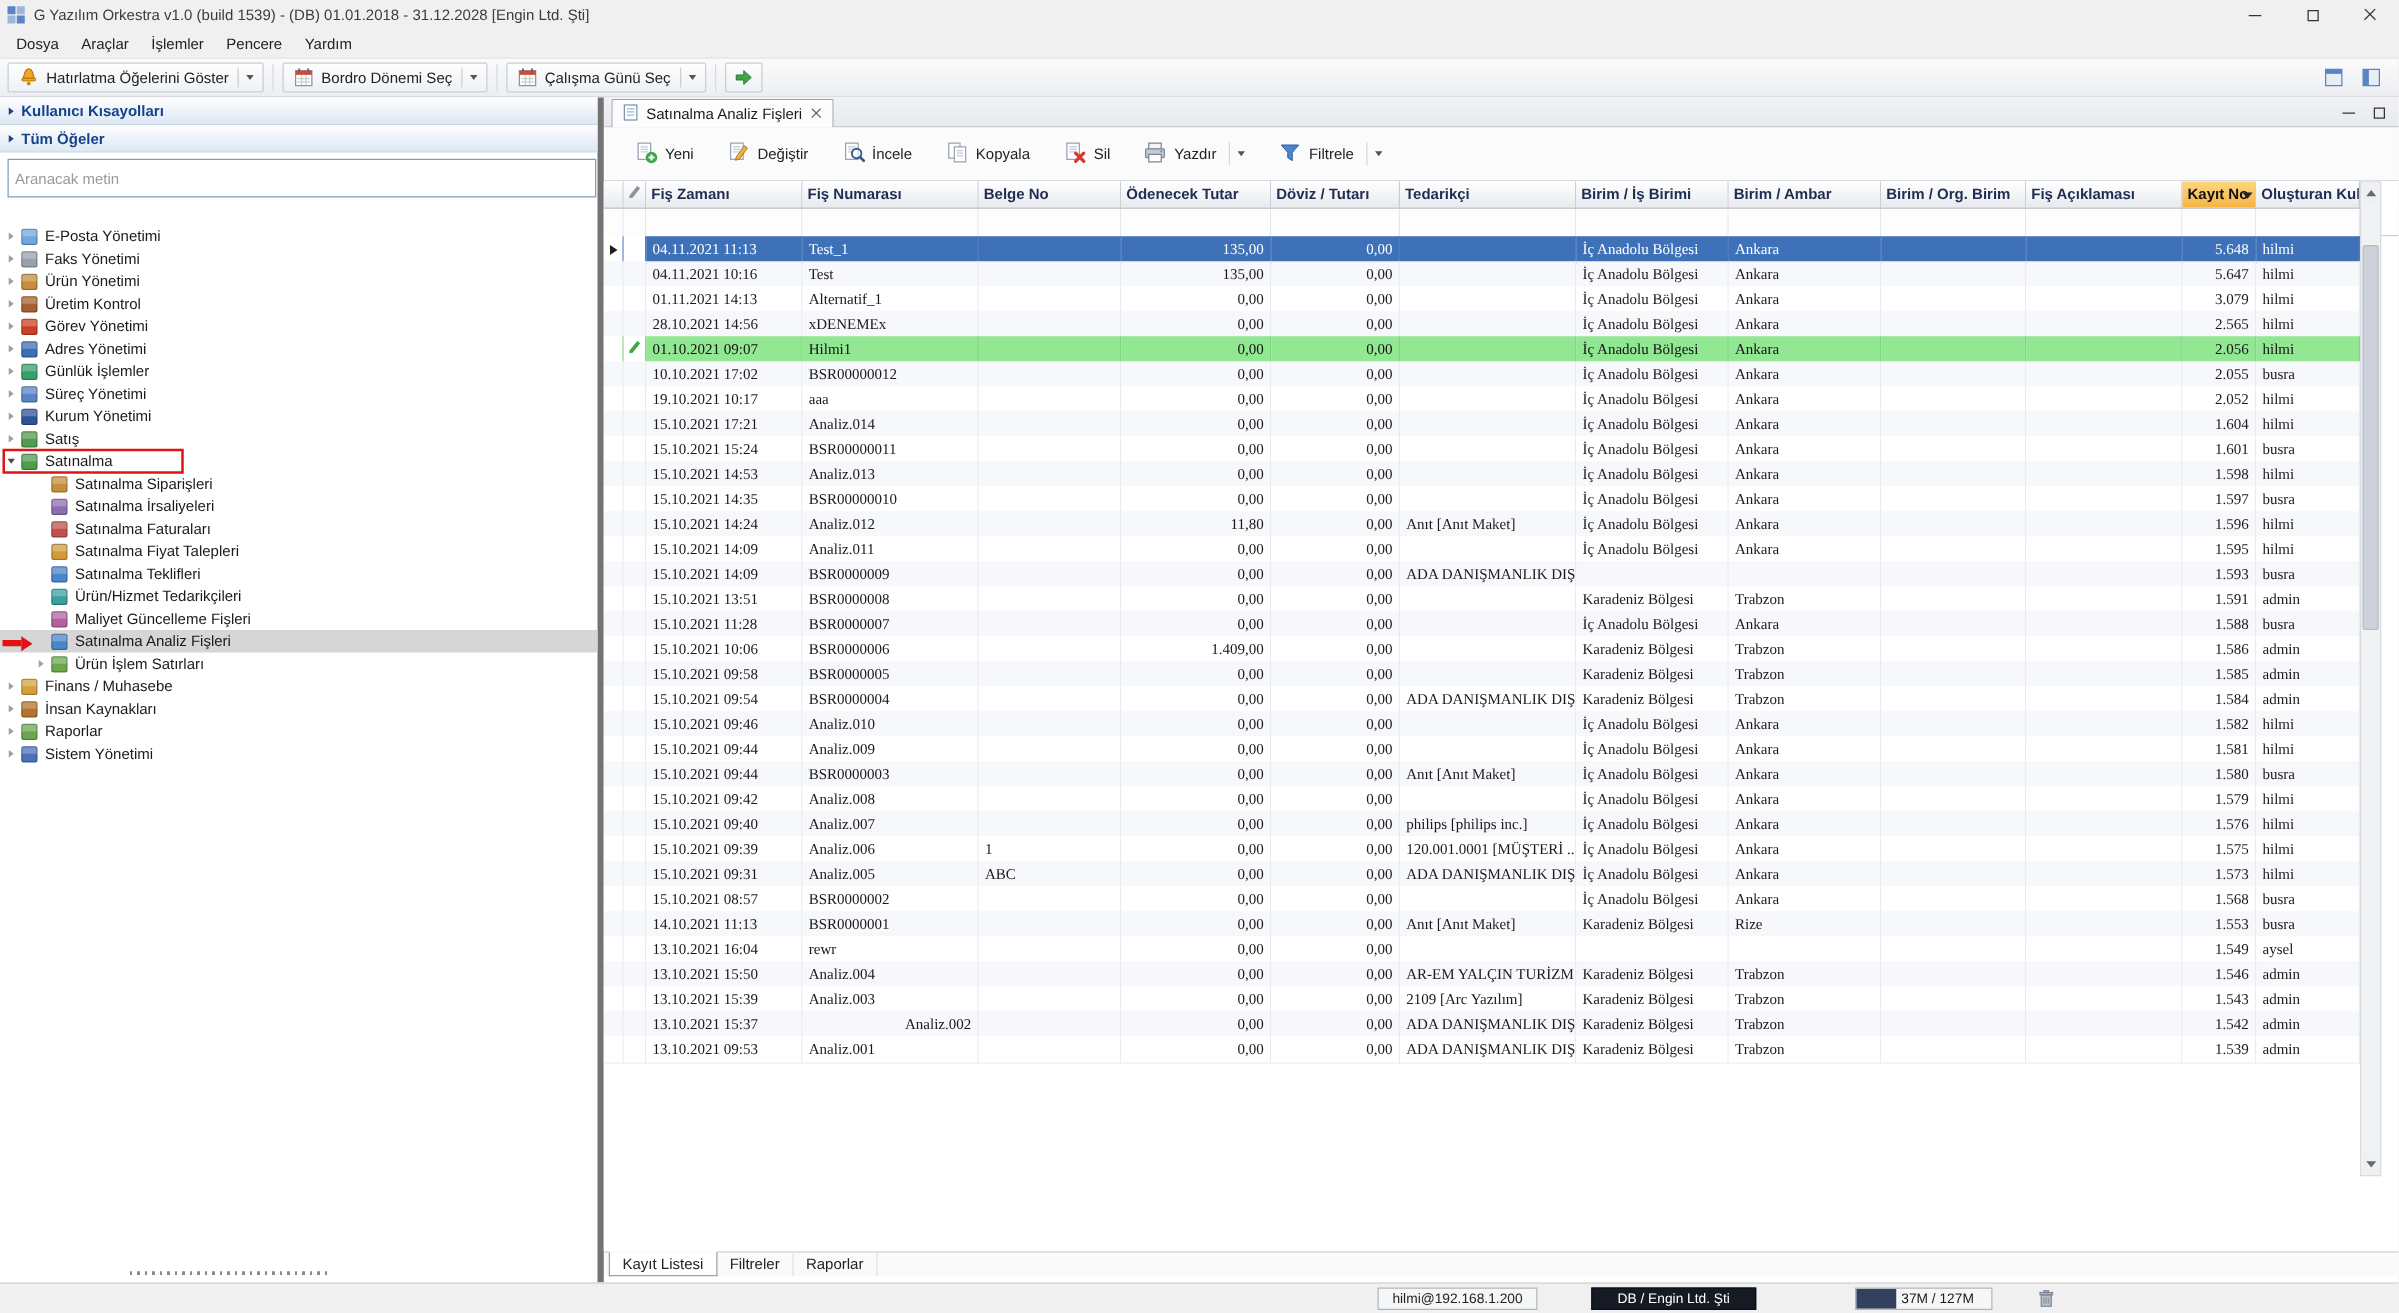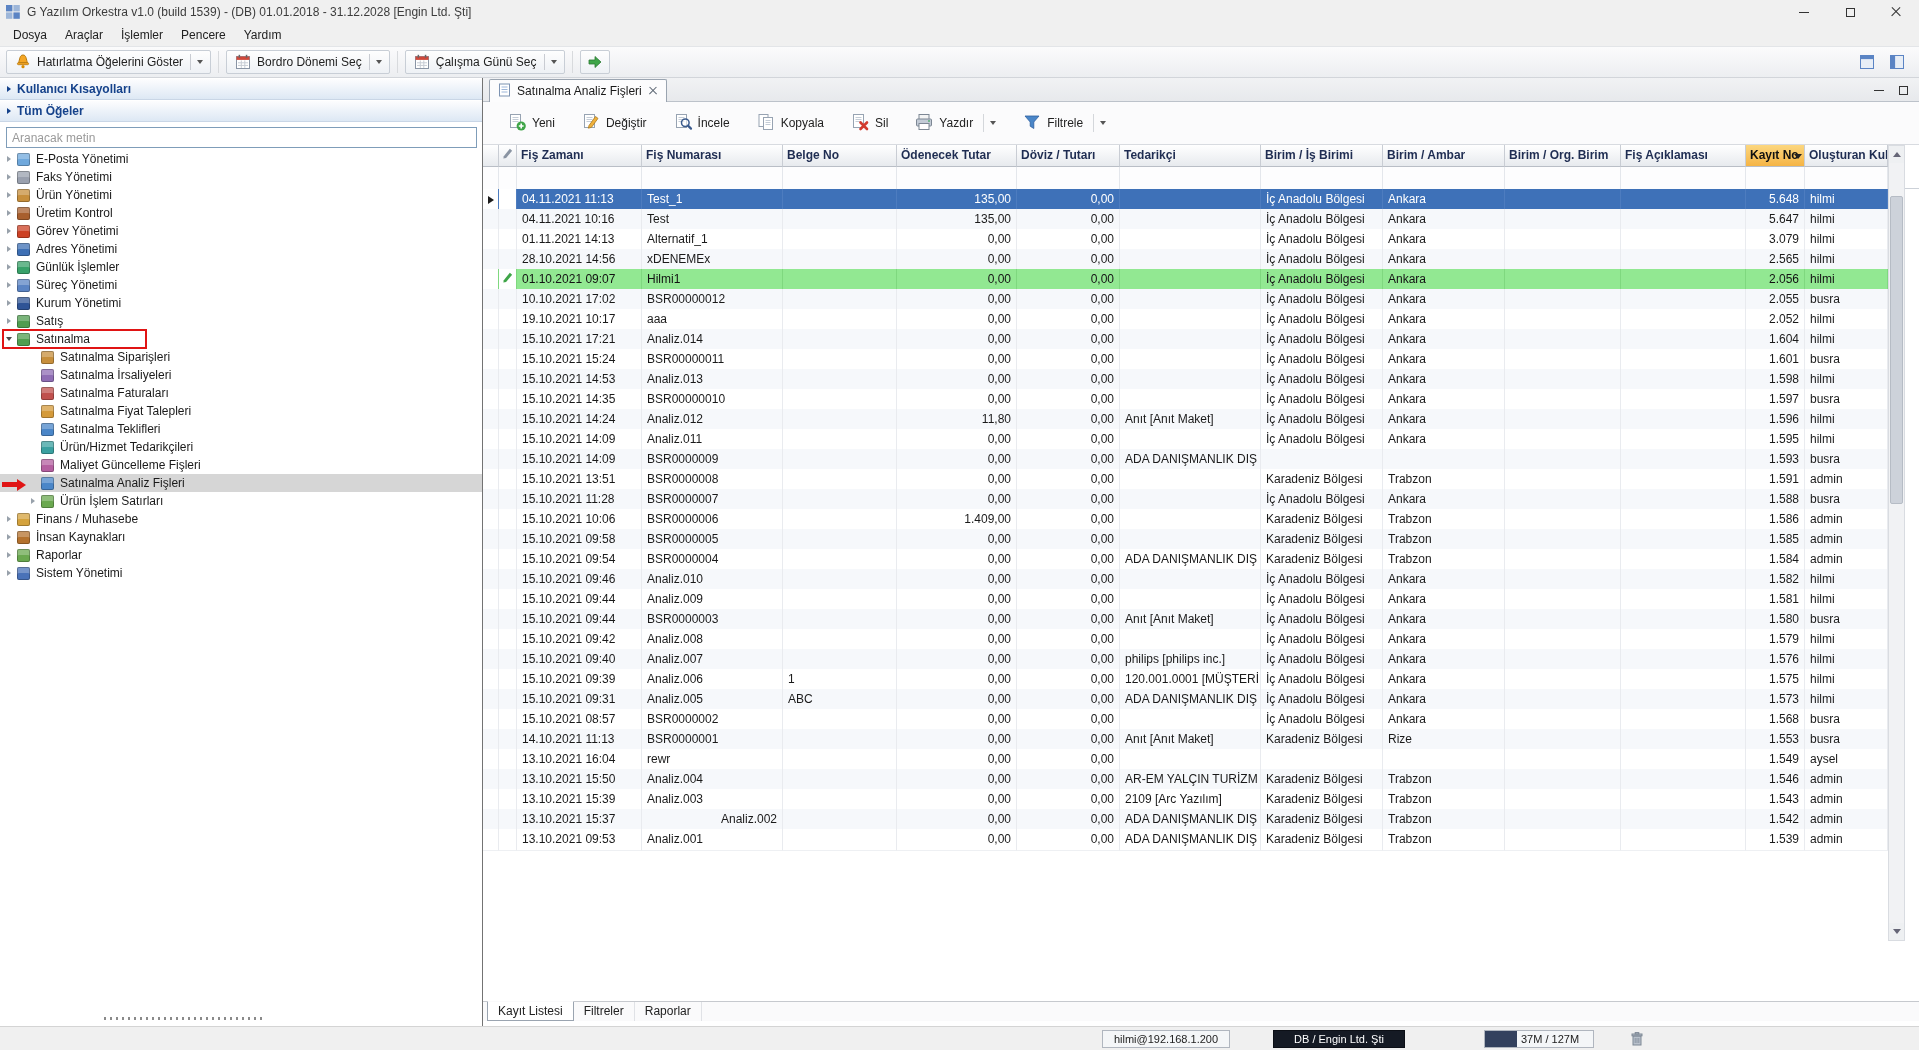--- a/index.html
+++ b/index.html
@@ -34,30 +34,30 @@
   .tb-label { margin-left:5px; color:#222; }
   .tb-caret { display:flex; align-items:center; border-left:1px solid #c9ccd2; margin-left:7px; padding-left:6px; height:16px; }
   .tb-caret::after { content:''; border-left:3.5px solid transparent; border-right:3.5px solid transparent; border-top:4px solid #555; }
   .tb-sep { width:1px; height:22px; background:#d8dadd; margin:0 3px; }
   .tb-right { margin-left:auto; display:flex; gap:6px; padding-right:4px; }
   .tb-ibtn { width:24px; height:24px; display:flex; align-items:center; justify-content:center;
     border:1px solid transparent; border-radius:2px; }
 
   
   .app-body { display:flex; height:948px; }
-  .sidebar { width:483px; background:#fff; border-right:1px solid #737373; position:relative; }
+  .sidebar { width:483px; background:#fff; border-right:5px solid #737373; position:relative; }
   .main { flex:1; display:flex; flex-direction:column; background:#fff; min-width:0; }
 
   
   .side-header { height:22px; display:flex; align-items:center; gap:6px; padding-left:7px;
     background:linear-gradient(#fdfdfe,#dde8f4); border-bottom:1px solid #c9d6e6; border-top:1px solid #fff;
     color:#15428b; font-weight:bold; }
   .side-arrow { width:0; height:0; border-top:3.5px solid transparent; border-bottom:3.5px solid transparent; border-left:4.5px solid #15428b; }
   .side-hint { height:24px; line-height:24px; padding-left:8px; color:#8a8a8a; }
-  .search-input { display:block; margin:5px 6px 0 6px; width:471px; height:21px; border:1px solid #7f9db9;
+  .search-input { display:block; margin:5px 6px 20px 6px; width:471px; height:31px; border:1px solid #7f9db9;
     padding:0 5px; font:inherit; color:#444; background:#fff; }
   .search-input::placeholder { color:#9a9a9a; }
   .tree { padding-top:2px; }
   .titem { height:18px; display:flex; align-items:center; padding-left:4px; position:relative; }
   .titem.sel { background:#d6d6d6; }
   .titem.lvl1 { padding-left:28px; }
   .texp { width:13px; height:18px; position:relative; flex:none; }
   .texp.col::after { content:''; position:absolute; left:3px; top:5.5px;
     border-top:3.5px solid transparent; border-bottom:3.5px solid transparent; border-left:4.5px solid #98a1ab; }
   .texp.exp::after { content:''; position:absolute; left:2px; top:7px;
@@ -92,21 +92,21 @@
   
   .gridwrap { flex:1; position:relative; background:#fff; overflow:hidden; }
   .ghead { display:flex; height:22px; }
   .ghc { height:22px; line-height:21px; padding:0 4px; font-weight:bold; color:#1f2d52; white-space:nowrap; overflow:hidden;
     background:linear-gradient(#ffffff,#e7eaee); border-right:1px solid #c9cdd4; border-bottom:1px solid #b9bec6; position:relative; }
   .ghc.marker { width:16px; padding:0; } .ghc.iconcol { width:18px; padding:1px 0 0 2px; }
   .ghc.sorted { background:linear-gradient(#fcd77f,#f5b445); color:#111; }
   .sortarrow { position:absolute; right:2px; top:9px; border-left:4px solid transparent; border-right:4px solid transparent; border-top:5px solid #222; }
   .gfilter { display:flex; height:22px; background:#fff; border-bottom:1px solid #ccd1d8; }
   .gfc { height:22px; border-right:1px solid #e4e7ec; background:#fdfdfe; }
-  .grow { display:flex; height:20px; }
+  .grow { display:flex; height:20px;font-family:Liberation Serif, serif; }
   .gcell { height:22px; line-height:21px; padding:0 5px; white-space:nowrap; overflow:hidden;
     border-right:1px solid #e9ebef; border-bottom:1px solid #eef0f3; background:#fff; }
   .gcell.r { text-align:right; }
   .gcell.marker { width:16px; padding:0; display:flex; align-items:center; justify-content:center; }
   .gcell.iconcol { width:18px; padding:1px 0 0 2px; }
   .grow.alt .gcell { background:#f6f8fb; }
   .grow.sel .gcell { background:#3e71b8; color:#fff; border-right-color:#4d7cbf; border-bottom-color:#3e71b8; }
   .grow.sel .gcell.marker, .grow.sel .gcell.iconcol { background:#fff; color:#111; }
   .grow.green .gcell { background:#92e892; color:#111; border-right-color:#7fd87f; }
   .grow.green .gcell.marker, .grow.green .gcell.iconcol { background:#fff; }

